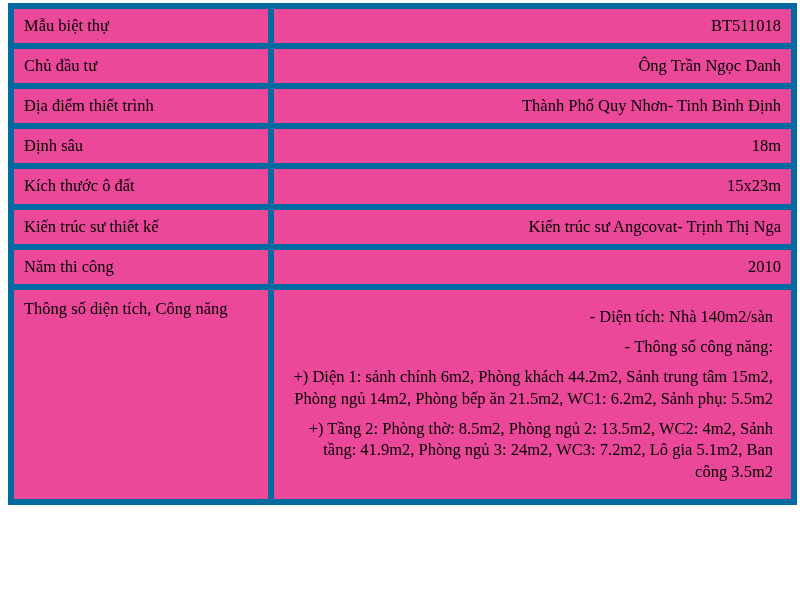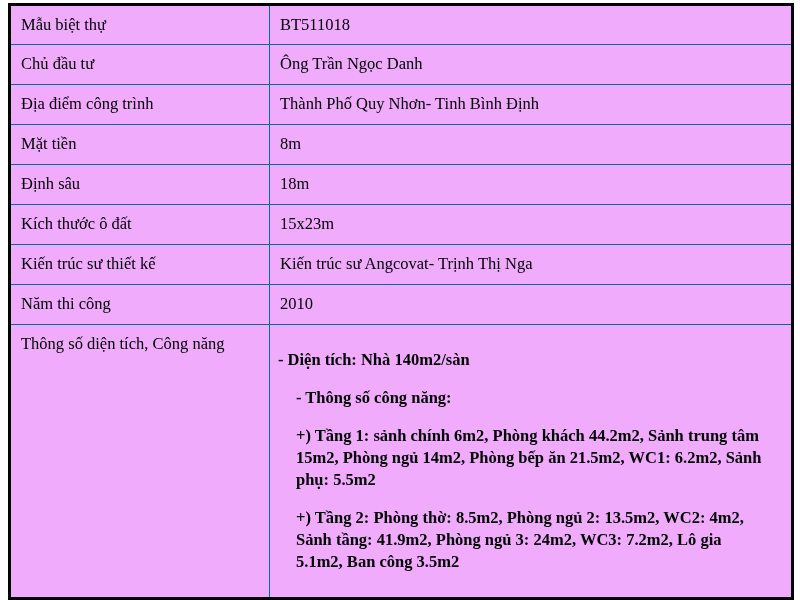--- a/index.html
+++ b/index.html
@@ -36,37 +36,38 @@
     border: 3px solid #000000;
     background: #ffffff;
     table-layout: fixed;
   }
 
   .spec-table tr {
     background: #ffffff;
   }
 
   .spec-table td {
-    border: 1px solid #0369a1;
+    border: 6px solid #0369a1;
     padding: 6px 10px 7px 10px;
     font-size: 16.5px;
     line-height: 1.28;
     vertical-align: middle;
-    background: #f0abfc;
+    background: #ec4899;
     white-space: normal;
   }
 
   .col-label {
     width: 260px;
     font-weight: 400;
   }
 
   .col-value {
     width: 523px;
     font-weight: 400;
+    text-align: right;
   }
 
   
   .row-std td {
     height: 40px;
   }
 
   
   .row-detail td {
     vertical-align: top;
@@ -80,24 +81,23 @@
   }
 
   .detail-lines {
     display: block;
   }
 
   .detail-line {
     display: block;
     font-size: 16.5px;
     line-height: 1.33;
-    margin: 16px;
+    margin: 8px;
     padding: 0;
     white-space: normal;
-    font-weight: bold;
   }
 
   .detail-line.first-line {
     margin-left: -2px;
   }
 </style>
 </head>
 <body>
 
 <div class="sheet">
@@ -110,28 +110,24 @@
         <td class="col-value">BT511018</td>
       </tr>
 
 
       <tr class="row-std">
         <td class="col-label">Chủ đầu tư</td>
         <td class="col-value">Ông Trần Ngọc Danh</td>
       </tr>
 
       <tr class="row-std">
-        <td class="col-label">Địa điểm công trình</td>
+        <td class="col-label">Địa điểm thiết trình</td>
         <td class="col-value">Thành Phố Quy Nhơn- Tinh Bình Định</td>
       </tr>
 
-      <tr class="row-std">
-        <td class="col-label">Mặt tiền</td>
-        <td class="col-value">8m</td>
-      </tr>
 
       <tr class="row-std">
         <td class="col-label">Định sâu</td>
         <td class="col-value">18m</td>
       </tr>
 
       <tr class="row-std">
         <td class="col-label">Kích thước ô đất</td>
         <td class="col-value">15x23m</td>
       </tr>
@@ -146,21 +142,21 @@
         <td class="col-value">2010</td>
       </tr>
 
 
       <tr class="row-detail">
         <td class="col-label">Thông số diện tích, Công năng</td>
         <td class="col-value">
           <span class="detail-lines">
             <span class="detail-line first-line">- Diện tích: Nhà 140m2/sàn</span>
             <span class="detail-line">- Thông số công năng:</span>
-            <span class="detail-line">+) Tầng 1: sảnh chính 6m2, Phòng khách 44.2m2, Sảnh trung tâm 15m2, Phòng ngủ 14m2, Phòng bếp ăn 21.5m2, WC1: 6.2m2, Sảnh phụ: 5.5m2</span>
+            <span class="detail-line">+) Diện 1: sảnh chính 6m2, Phòng khách 44.2m2, Sảnh trung tâm 15m2, Phòng ngủ 14m2, Phòng bếp ăn 21.5m2, WC1: 6.2m2, Sảnh phụ: 5.5m2</span>
             <span class="detail-line">+) Tầng 2: Phòng thờ: 8.5m2, Phòng ngủ 2: 13.5m2, WC2: 4m2, Sảnh tầng: 41.9m2, Phòng ngủ 3: 24m2, WC3: 7.2m2, Lô gia 5.1m2, Ban công 3.5m2</span>
           </span>
         </td>
       </tr>
 
     </tbody>
   </table>
 
 </div>
 

